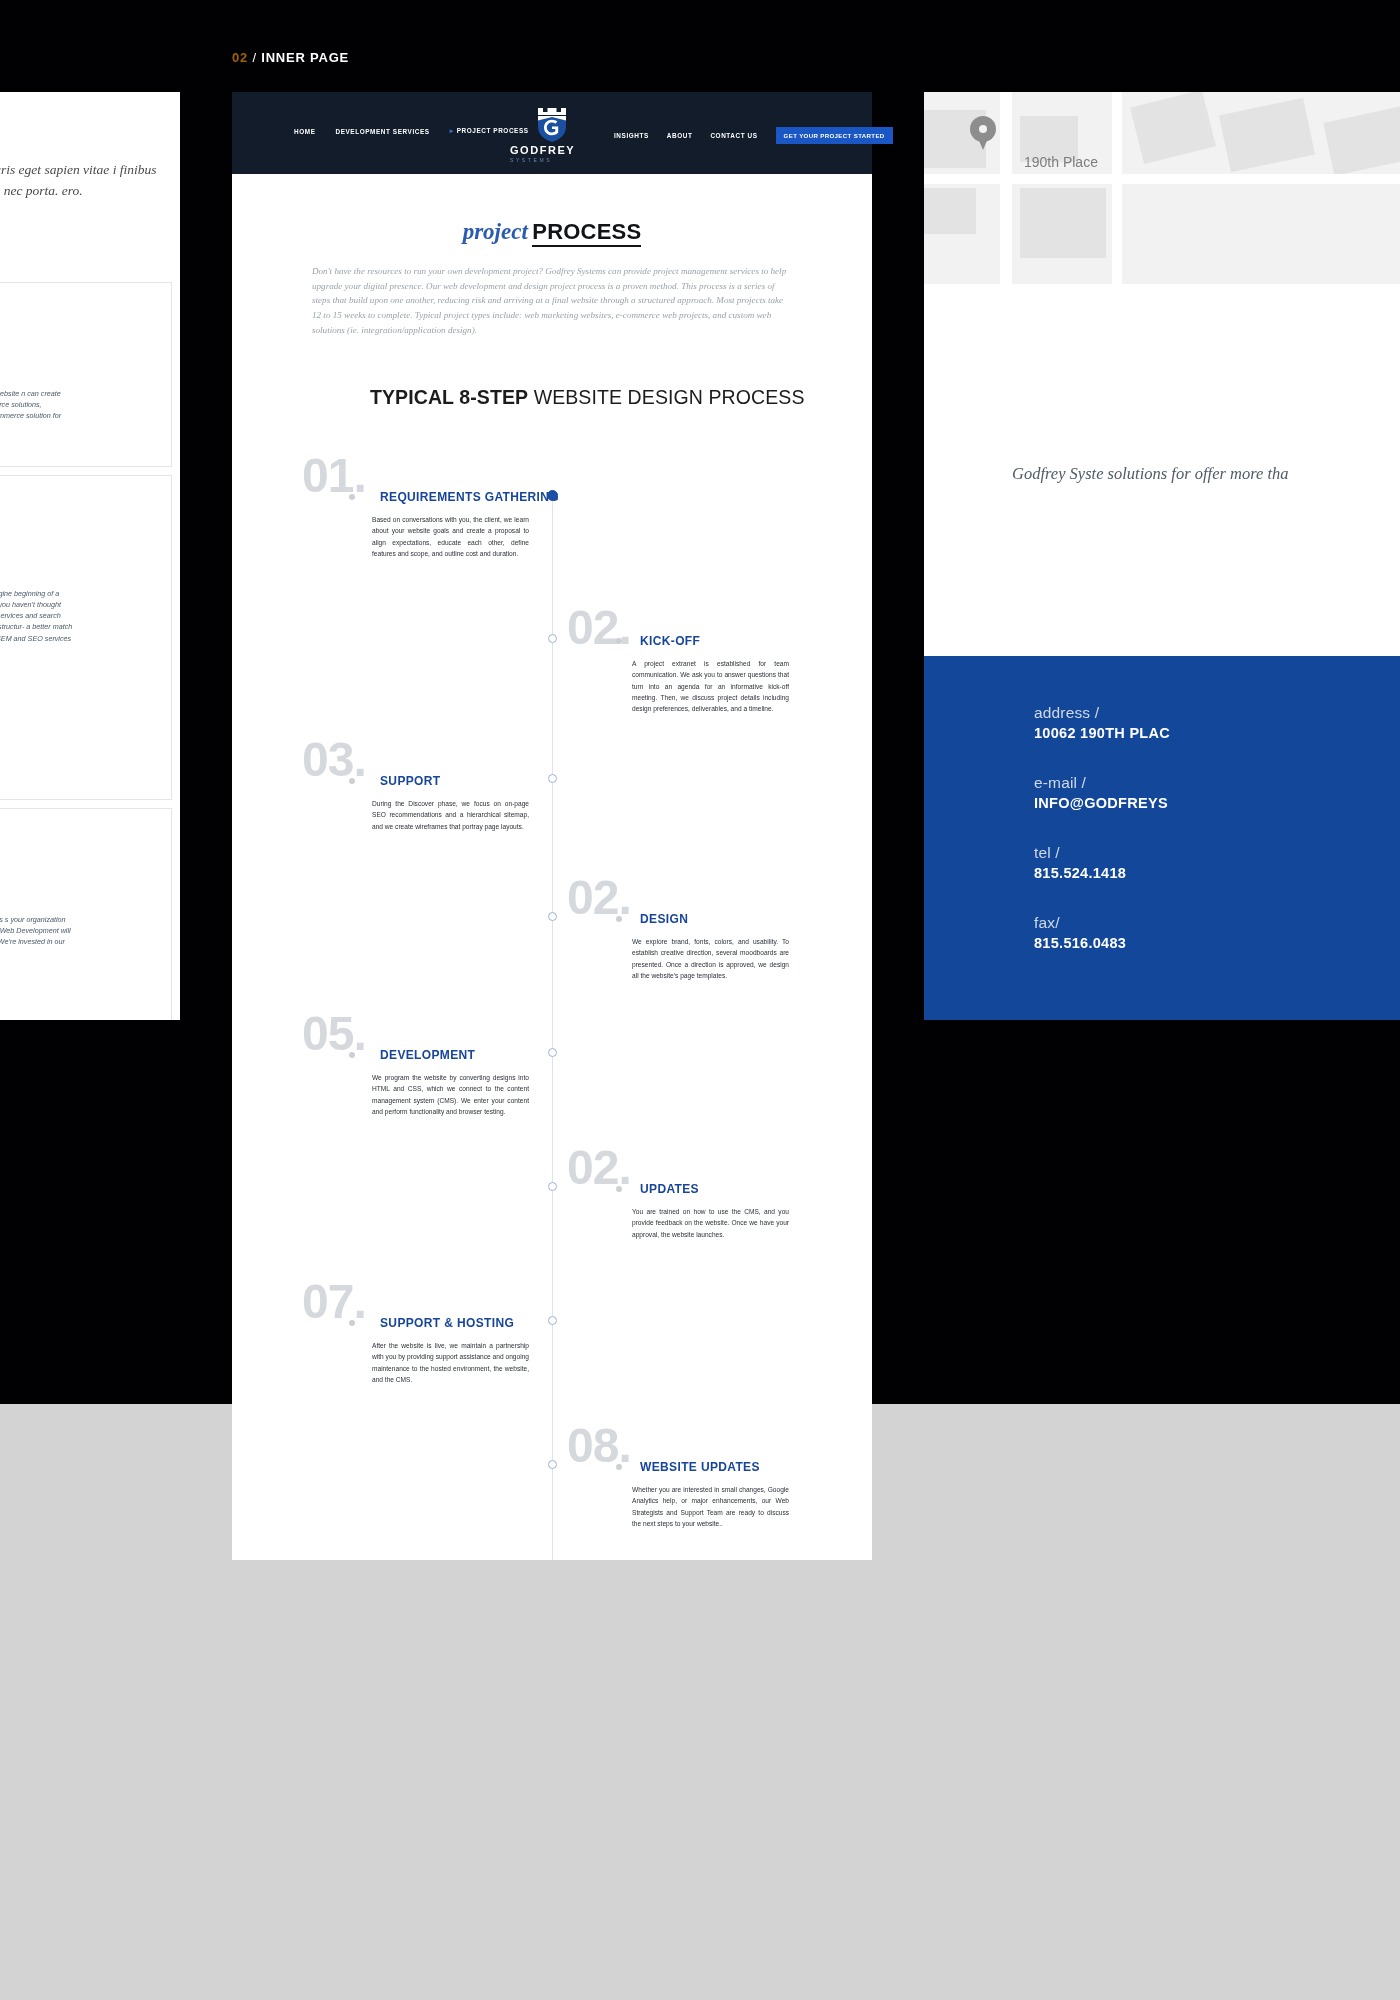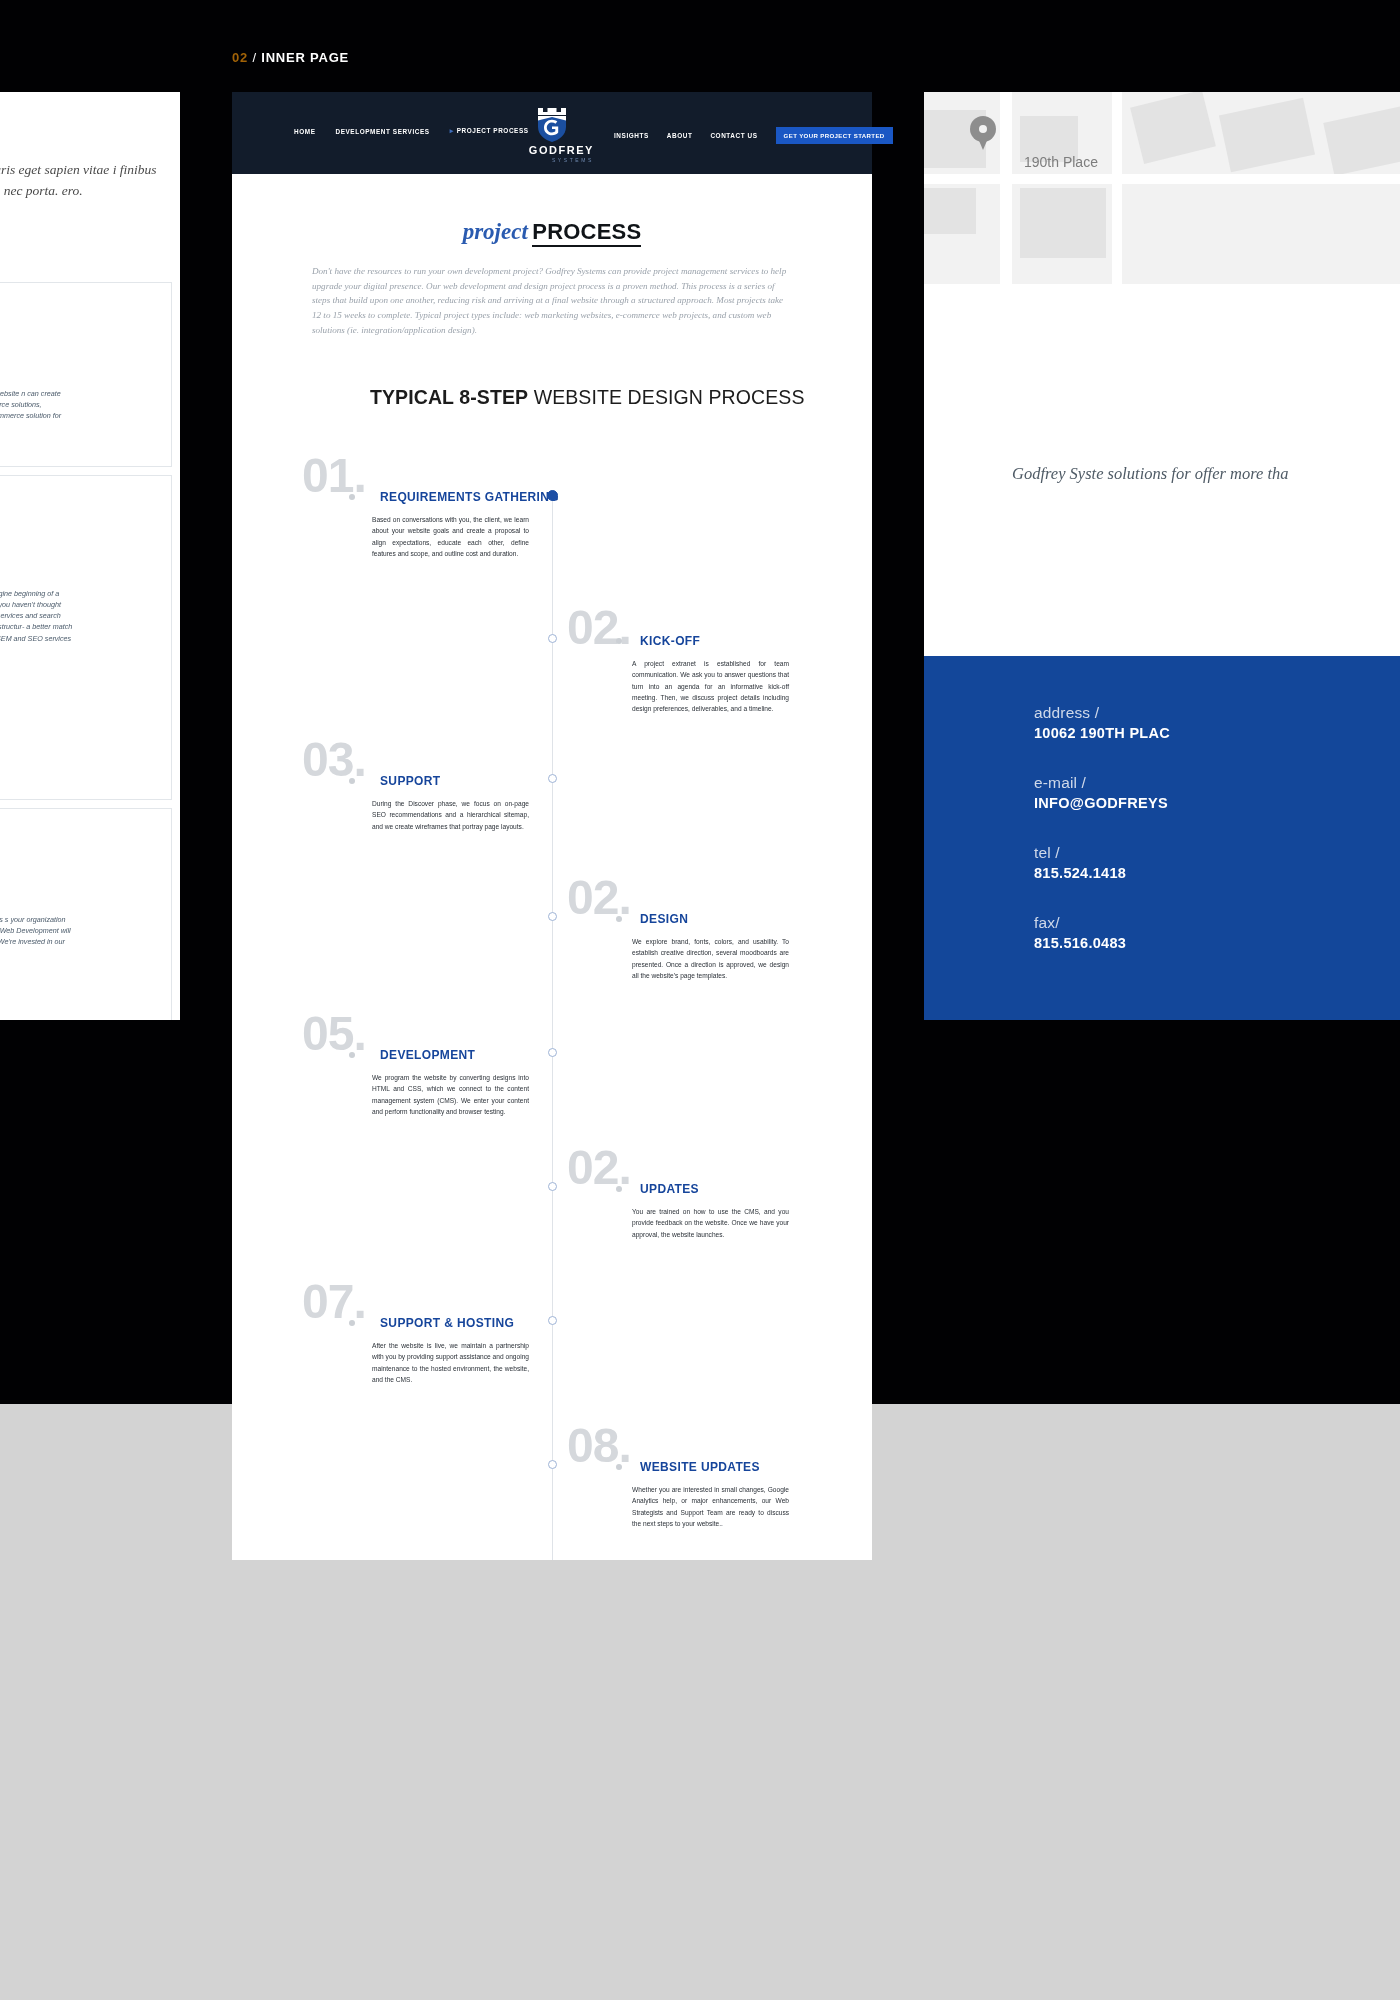--- a/index.html
+++ b/index.html
@@ -47,21 +47,21 @@
   .center { position:absolute; left:232px; top:92px; width:640px; height:1468px; background:#fff; }
 
   
   .nav { position:absolute; left:0; top:0; width:640px; height:82px; background:#121c2b; }
   .nav-left { position:absolute; left:62px; top:35px; display:flex; align-items:center; gap:20px; }
   .nav-right { position:absolute; left:382px; top:35px; display:flex; align-items:center; gap:18px; }
   .nav a { color:#fff; font-size:6.4px; font-weight:bold; letter-spacing:.09em; text-decoration:none; white-space:nowrap; }
   .nav a.act { color:#ffffff; }
   .nav .dot-l { color:#3d6cb9; font-size:7px; margin-right:3px; }
   .cta { background:#1a57c4; color:#fff; font-size:6.1px; font-weight:bold; letter-spacing:.06em; padding:5px 8px; white-space:nowrap; }
-  .logo { position:absolute; left:50%; top:16px; transform:translateX(-50%); width:84px; text-align:right; }
+  .logo { position:absolute; left:50%; top:16px; transform:translateX(-50%); width:84px; text-align:left; }
   .logo svg { display:block; margin:0 auto; }
   .logo .name { font-size:11px; font-weight:bold; letter-spacing:.14em; color:#fff; margin-top:2px; }
   .logo .sub { font-size:5px; letter-spacing:.52em; color:#6d87ad; margin-top:1px; }
 
   
   .h-proj { position:absolute; left:0; top:127px; width:640px; text-align:center; }
   .h-proj .i { font-family:"Liberation Serif", serif; font-style:italic; font-weight:700; font-size:23px; color:#2a5bb0; }
   .h-proj .b { font-size:22px; font-weight:bold; color:#101418; border-bottom:2px solid #101418; padding-bottom:1px; letter-spacing:.01em; }
   .intro { position:absolute; left:80px; top:172px; width:482px; font-family:"Liberation Serif", serif; font-style:italic; font-size:9.1px; line-height:1.62; color:#9aa2ab; text-align:left; }
   .h-typ { position:absolute; left:138px; top:294px; font-size:19.5px; color:#1c1c1c; letter-spacing:.005em; }

